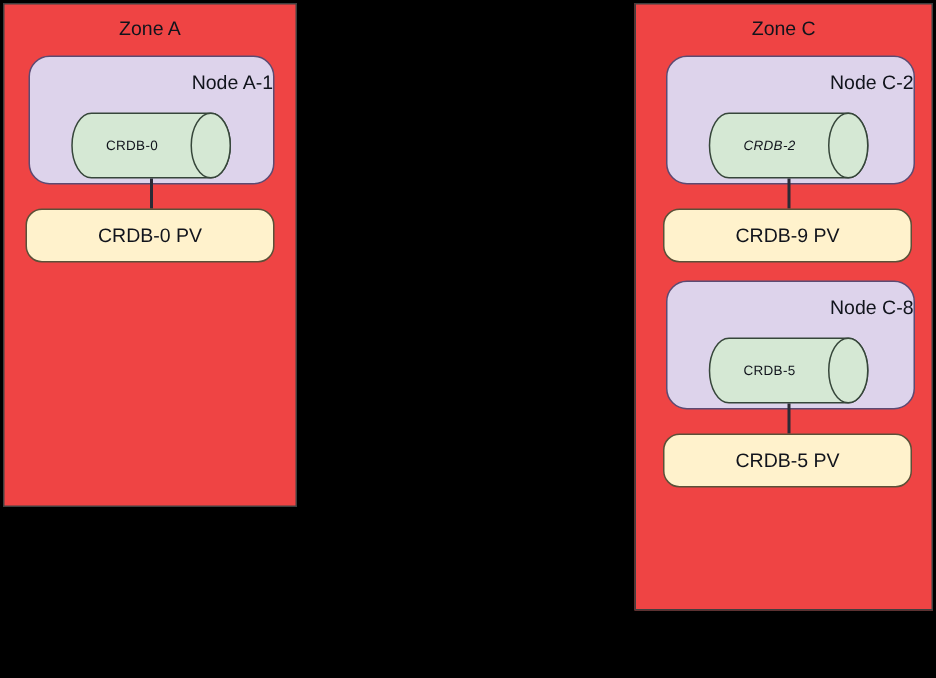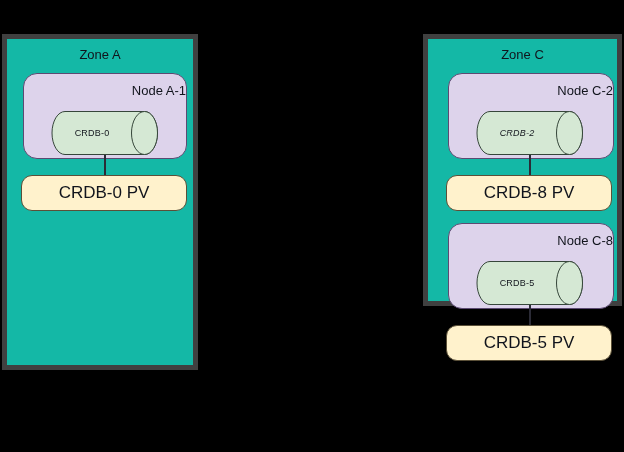--- a/index.html
+++ b/index.html
@@ -18,24 +18,23 @@
   #canvas {
     position: absolute;
     left: 0;
     top: 0;
     width: 624px;
     height: 452px;
   }
   
   .zone {
     position: absolute;
-    background: #14b8a6;
-    border: 5px solid #404040;
+    background: #ef4444;
+    border: 1px solid #404040;
     box-sizing: border-box;
-    margin-top: 32px;
   }
   .zone-title {
     position: absolute;
     left: 0;
     right: 0;
     top: 8px;
     text-align: center;
     font-size: 13px;
     color: #11141c;
     line-height: 16px;
@@ -88,21 +87,21 @@
     position: absolute;
     background: #fff2cc;
     border: 1px solid #5b5038;
     border-radius: 11px;
     box-sizing: border-box;
     display: flex;
     align-items: center;
     justify-content: center;
   }
   .pv-label {
-    font-size: 17px;
+    font-size: 13px;
     color: #11141c;
     line-height: 16px;
     white-space: nowrap;
   }
   
   .connector {
     position: absolute;
     width: 2px;
     background: #2b2b36;
   }
@@ -121,21 +120,21 @@
           <path d="M 13 0.5 L 92.5 0.5 A 13 21.5 0 0 1 92.5 43.5 L 13 43.5 A 13 21.5 0 0 1 13 0.5 Z" fill="#d5e8d4" stroke="#36463a" stroke-width="1"></path>
           <ellipse cx="92.5" cy="22" rx="13" ry="21.5" fill="#d5e8d4" stroke="#36463a" stroke-width="1"></ellipse>
         </svg>
         <div class="cyl-label">CRDB-0</div>
       </div>
       <div class="connector" style="left: 97px; top: 116px; height: 20px;"></div>
       <div class="pv" style="left: 14px; top: 136px; width: 166px; height: 36px;">
         <span class="pv-label">CRDB-0 PV</span>
       </div>
     </div>
-    <div class="zone" style="left: 423px; top: 2px; width: 199px; height: 272px;">
+    <div class="zone" style="left: 423px; top: 2px; width: 199px; height: 405px;">
       <div class="zone-title">Zone C</div>
       <div class="node" style="left: 20px; top: 34px; width: 166px; height: 86px;">
         <div class="node-title">Node C-2</div>
       </div>
       <div class="cyl" style="left: 49px; top: 72px; width: 106px; height: 44px; font-style: italic;">
         <svg width="106" height="44" viewBox="0 0 106 44">
           <path d="M 13 0.5 L 92.5 0.5 A 13 21.5 0 0 1 92.5 43.5 L 13 43.5 A 13 21.5 0 0 1 13 0.5 Z" fill="#d5e8d4" stroke="#36463a" stroke-width="1"></path>
           <ellipse cx="92.5" cy="22" rx="13" ry="21.5" fill="#d5e8d4" stroke="#36463a" stroke-width="1"></ellipse>
         </svg>
         <div class="cyl-label">CRDB-2</div>
@@ -145,20 +144,20 @@
       </div>
       <div class="cyl" style="left: 49px; top: 222px; width: 106px; height: 44px;">
         <svg width="106" height="44" viewBox="0 0 106 44">
           <path d="M 13 0.5 L 92.5 0.5 A 13 21.5 0 0 1 92.5 43.5 L 13 43.5 A 13 21.5 0 0 1 13 0.5 Z" fill="#d5e8d4" stroke="#36463a" stroke-width="1"></path>
           <ellipse cx="92.5" cy="22" rx="13" ry="21.5" fill="#d5e8d4" stroke="#36463a" stroke-width="1"></ellipse>
         </svg>
         <div class="cyl-label">CRDB-5</div>
       </div>
       <div class="connector" style="left: 101px; top: 116px; height: 20px;"></div>
       <div class="pv" style="left: 18px; top: 136px; width: 166px; height: 36px;">
-        <span class="pv-label">CRDB-8 PV</span>
+        <span class="pv-label">CRDB-9 PV</span>
       </div>
       <div class="connector" style="left: 101px; top: 266px; height: 20px;"></div>
       <div class="pv" style="left: 18px; top: 286px; width: 166px; height: 36px;">
         <span class="pv-label">CRDB-5 PV</span>
       </div>
     </div>
   </div>
 
 </body></html>

